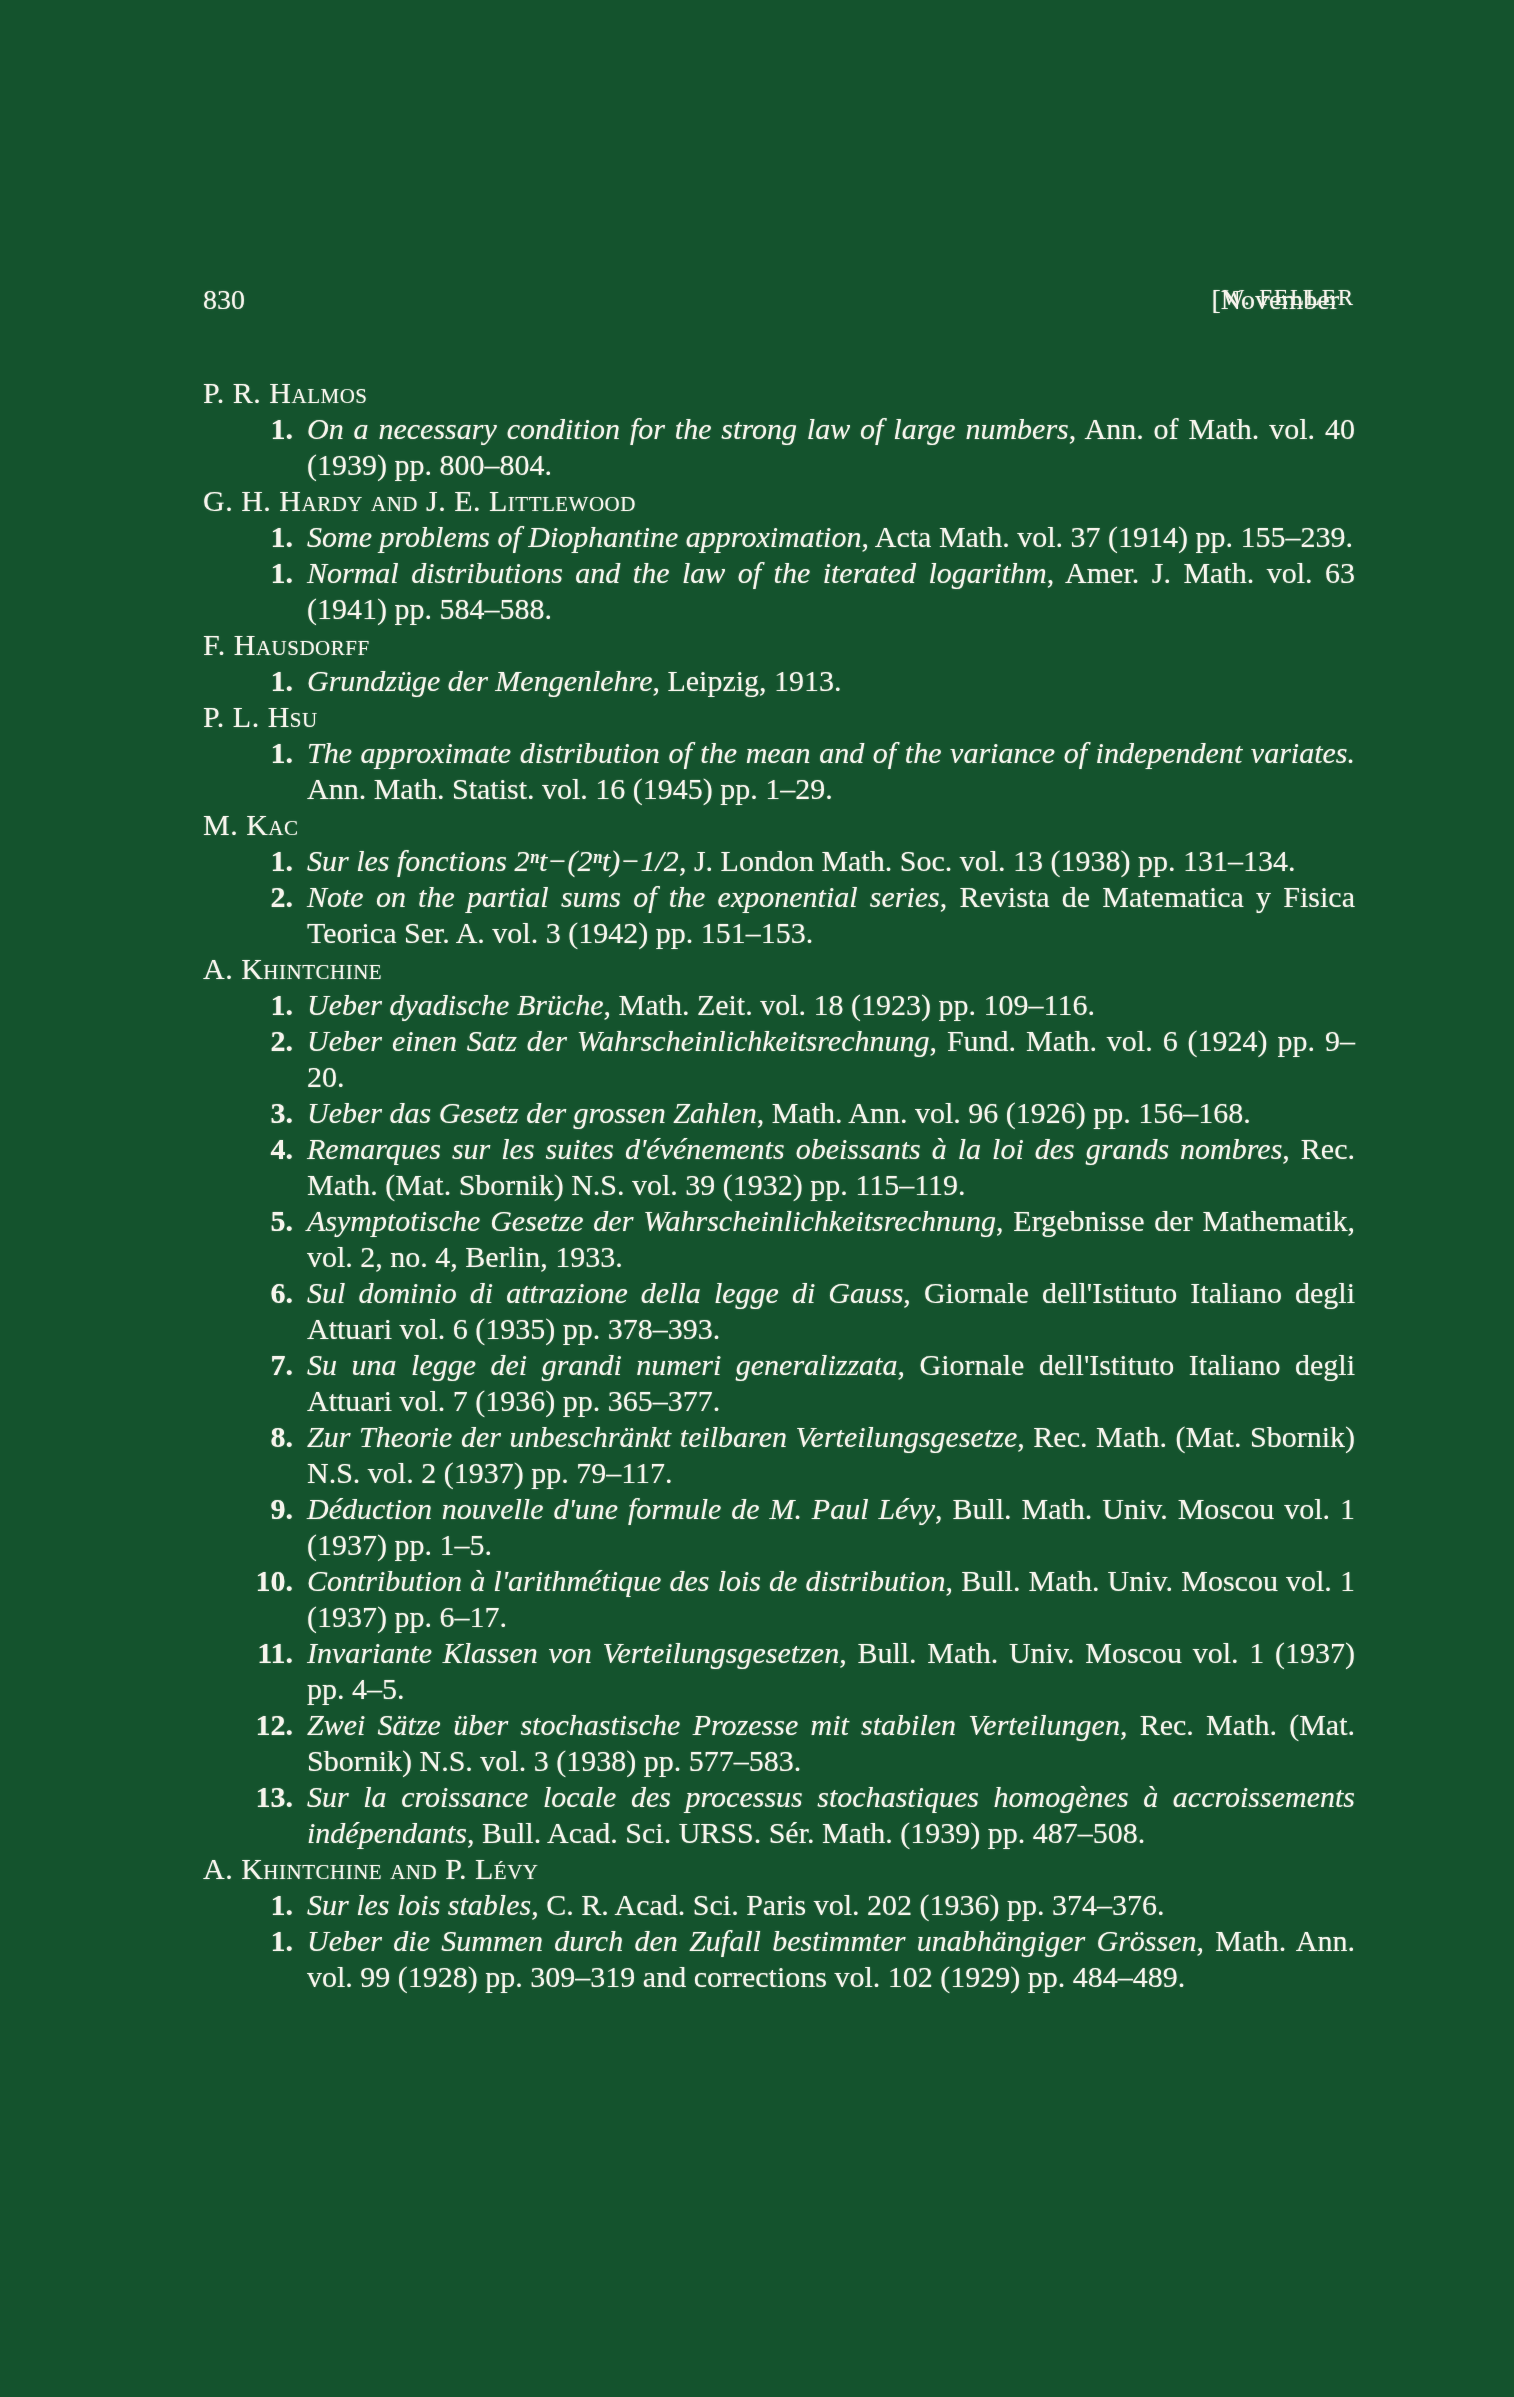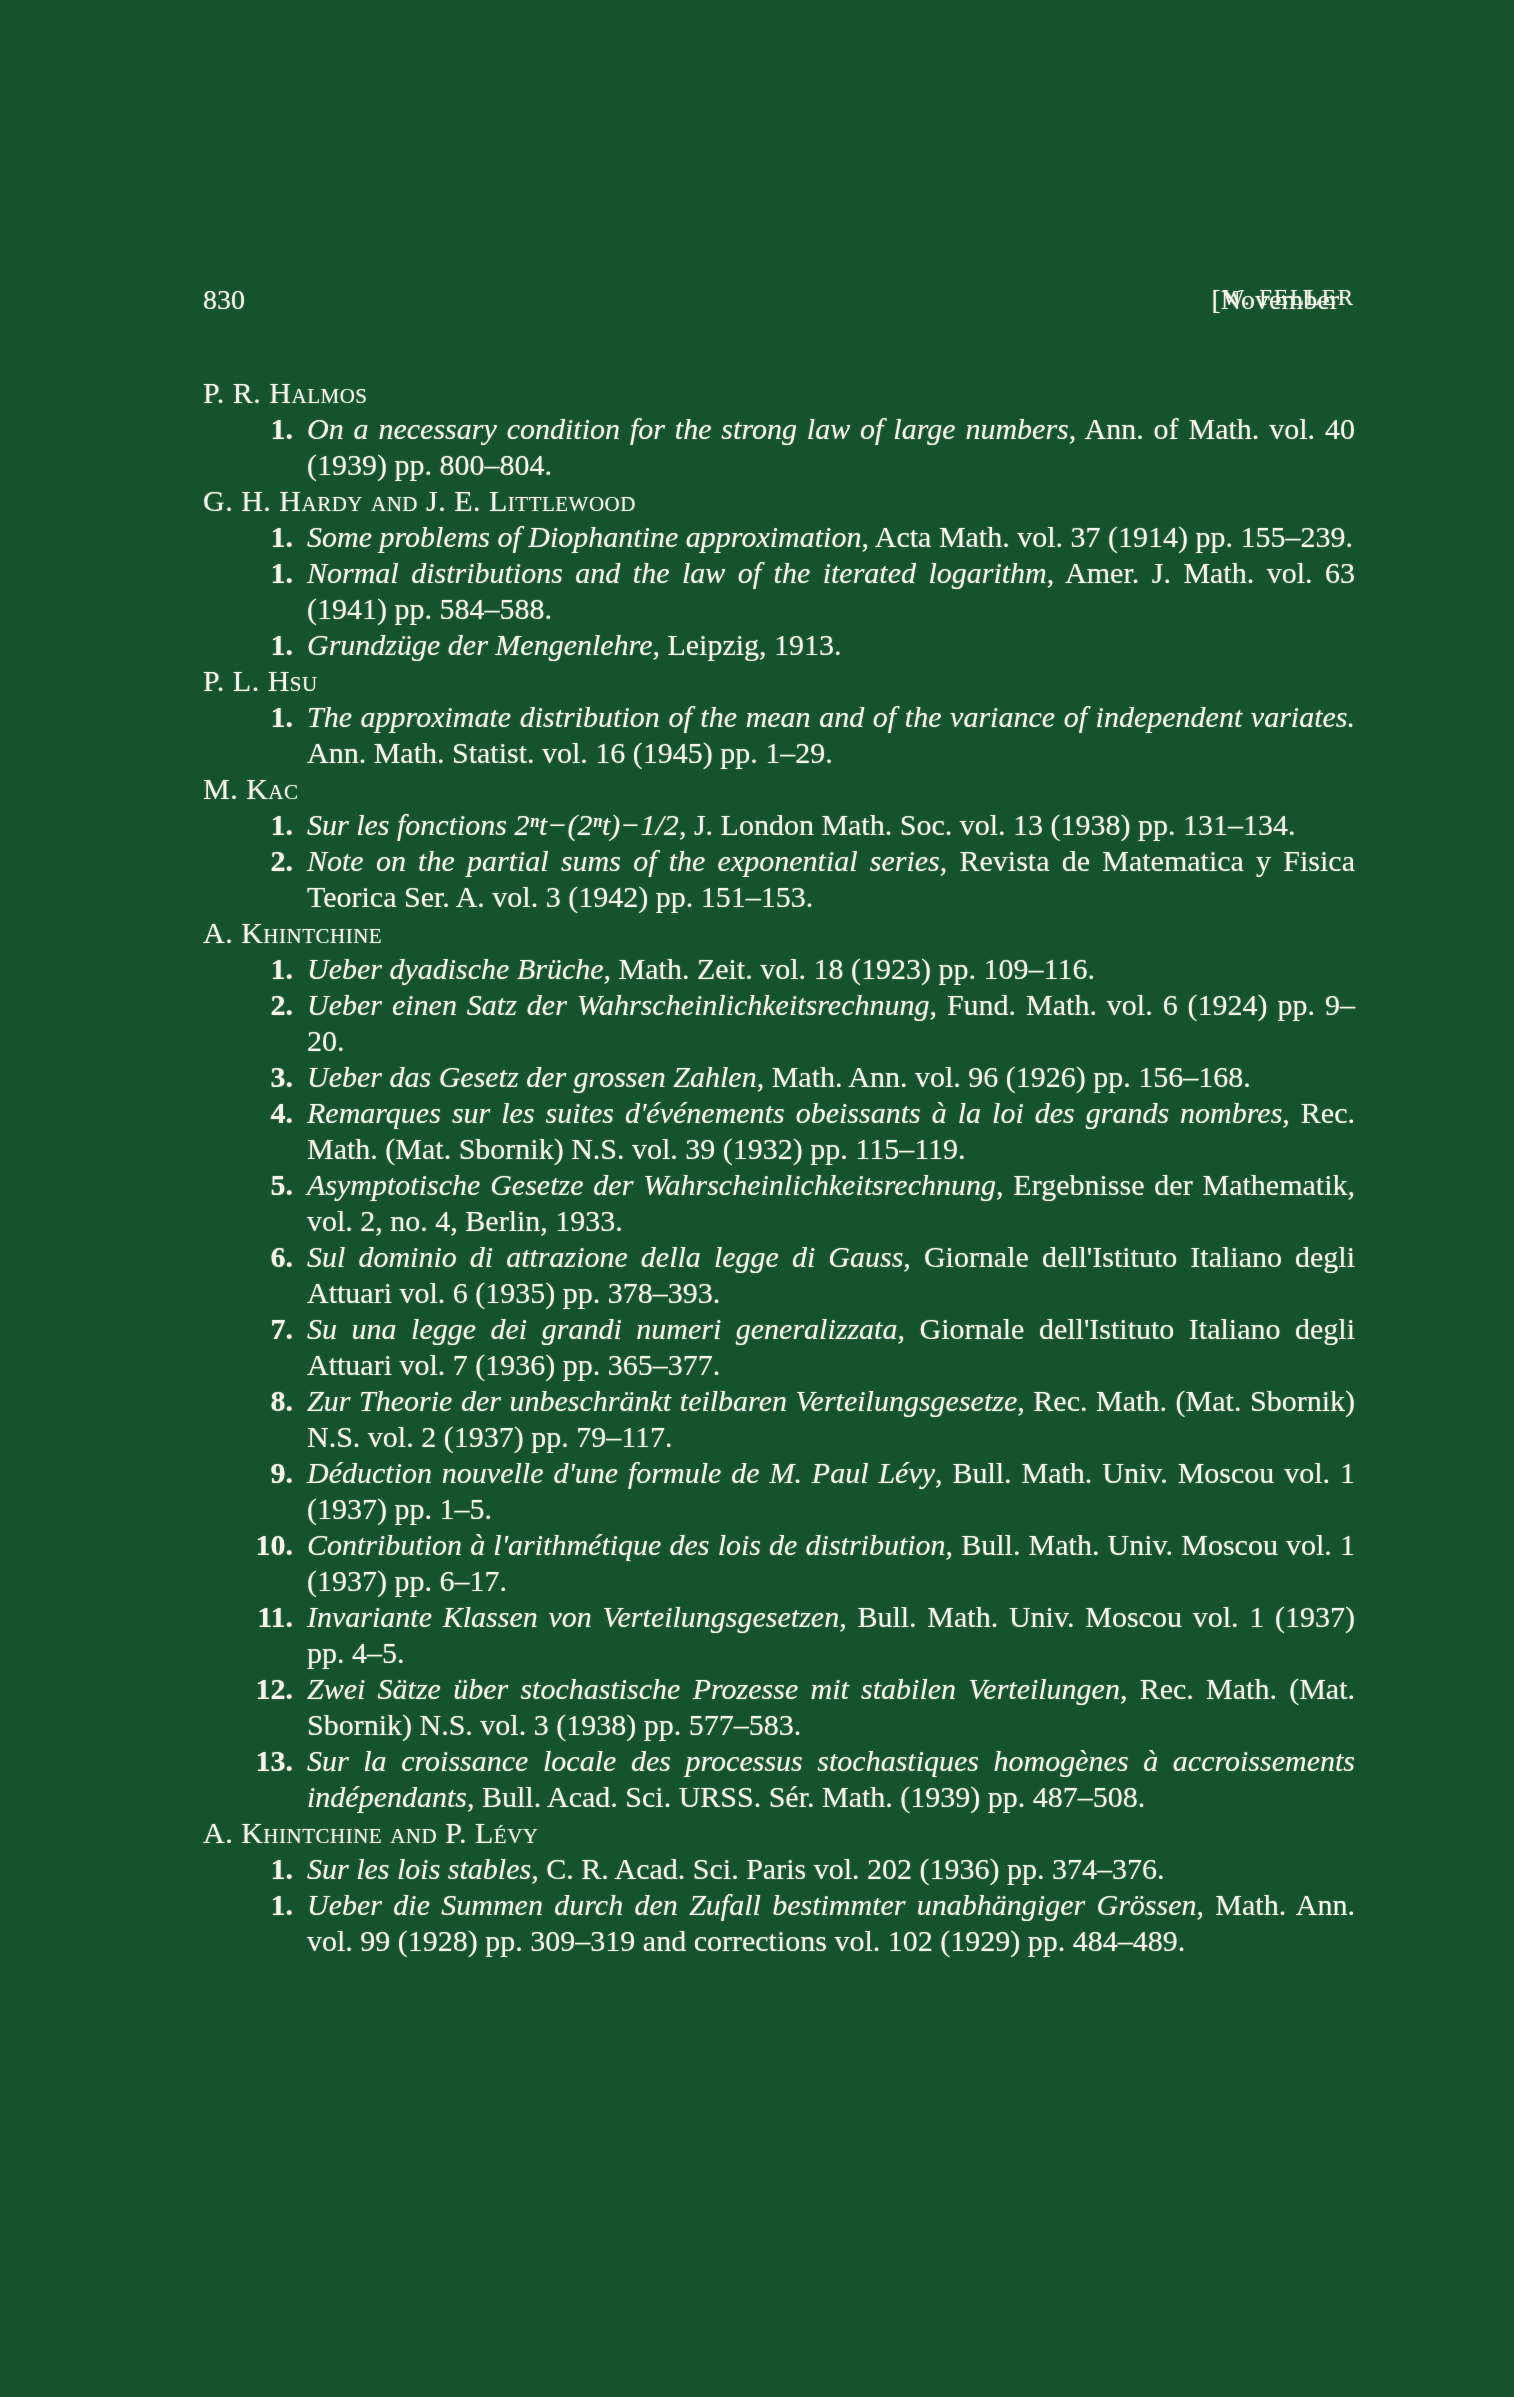--- a/index.html
+++ b/index.html
@@ -27,20 +27,21 @@
     <span class="pageno">830</span>
     <span class="rtitle">W. FELLER</span>
     <span class="issue">[November</span>
   </div>
   <div class="bib" id="bib">
       <div class="author">P. R. Halmos</div>
       <div class="entry"><span class="num">1.</span><span class="title">On a necessary condition for the strong law of large numbers</span><span class="ref">, Ann. of Math. vol. 40 (1939) pp. 800–804.</span></div>
       <div class="author">G. H. Hardy and J. E. Littlewood</div>
       <div class="entry"><span class="num">1.</span><span class="title">Some problems of Diophantine approximation</span><span class="ref">, Acta Math. vol. 37 (1914) pp. 155–239.</span></div>
       <div class="entry"><span class="num">1.</span><span class="title">Normal distributions and the law of the iterated logarithm</span><span class="ref">, Amer. J. Math. vol. 63 (1941) pp. 584–588.</span></div>
+      <div class="author">F. Hausdorff</div>
       <div class="entry"><span class="num">1.</span><span class="title">Grundzüge der Mengenlehre</span><span class="ref">, Leipzig, 1913.</span></div>
       <div class="author">P. L. Hsu</div>
       <div class="entry"><span class="num">1.</span><span class="title">The approximate distribution of the mean and of the variance of independent variates.</span><span class="ref"> Ann. Math. Statist. vol. 16 (1945) pp. 1–29.</span></div>
       <div class="author">M. Kac</div>
       <div class="entry"><span class="num">1.</span><span class="title">Sur les fonctions 2ⁿt−(2ⁿt)−1/2</span><span class="ref">, J. London Math. Soc. vol. 13 (1938) pp. 131–134.</span></div>
       <div class="entry"><span class="num">2.</span><span class="title">Note on the partial sums of the exponential series</span><span class="ref">, Revista de Matematica y Fisica Teorica Ser. A. vol. 3 (1942) pp. 151–153.</span></div>
       <div class="author">A. Khintchine</div>
       <div class="entry"><span class="num">1.</span><span class="title">Ueber dyadische Brüche</span><span class="ref">, Math. Zeit. vol. 18 (1923) pp. 109–116.</span></div>
       <div class="entry"><span class="num">2.</span><span class="title">Ueber einen Satz der Wahrscheinlichkeitsrechnung</span><span class="ref">, Fund. Math. vol. 6 (1924) pp. 9–20.</span></div>
       <div class="entry"><span class="num">3.</span><span class="title">Ueber das Gesetz der grossen Zahlen</span><span class="ref">, Math. Ann. vol. 96 (1926) pp. 156–168.</span></div>

